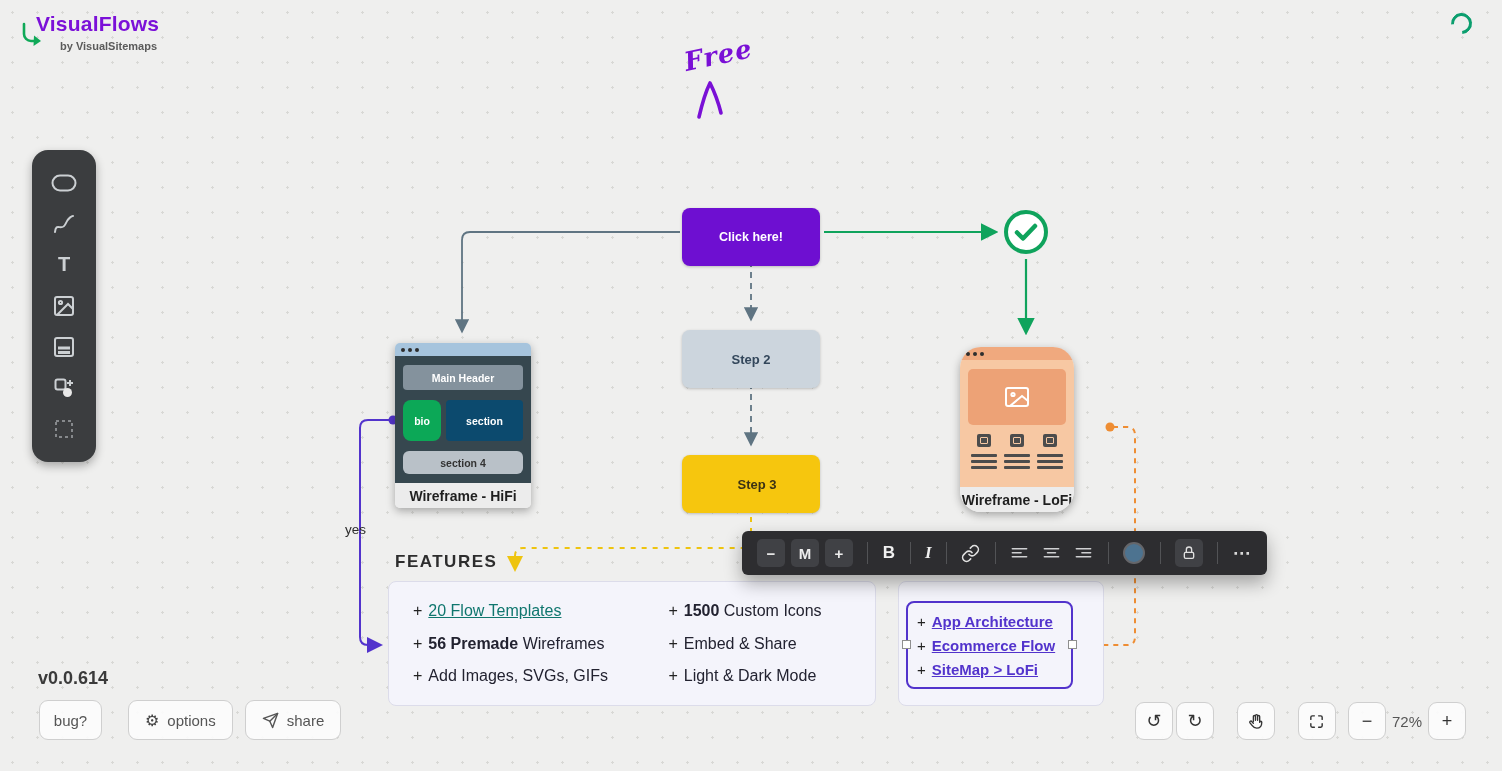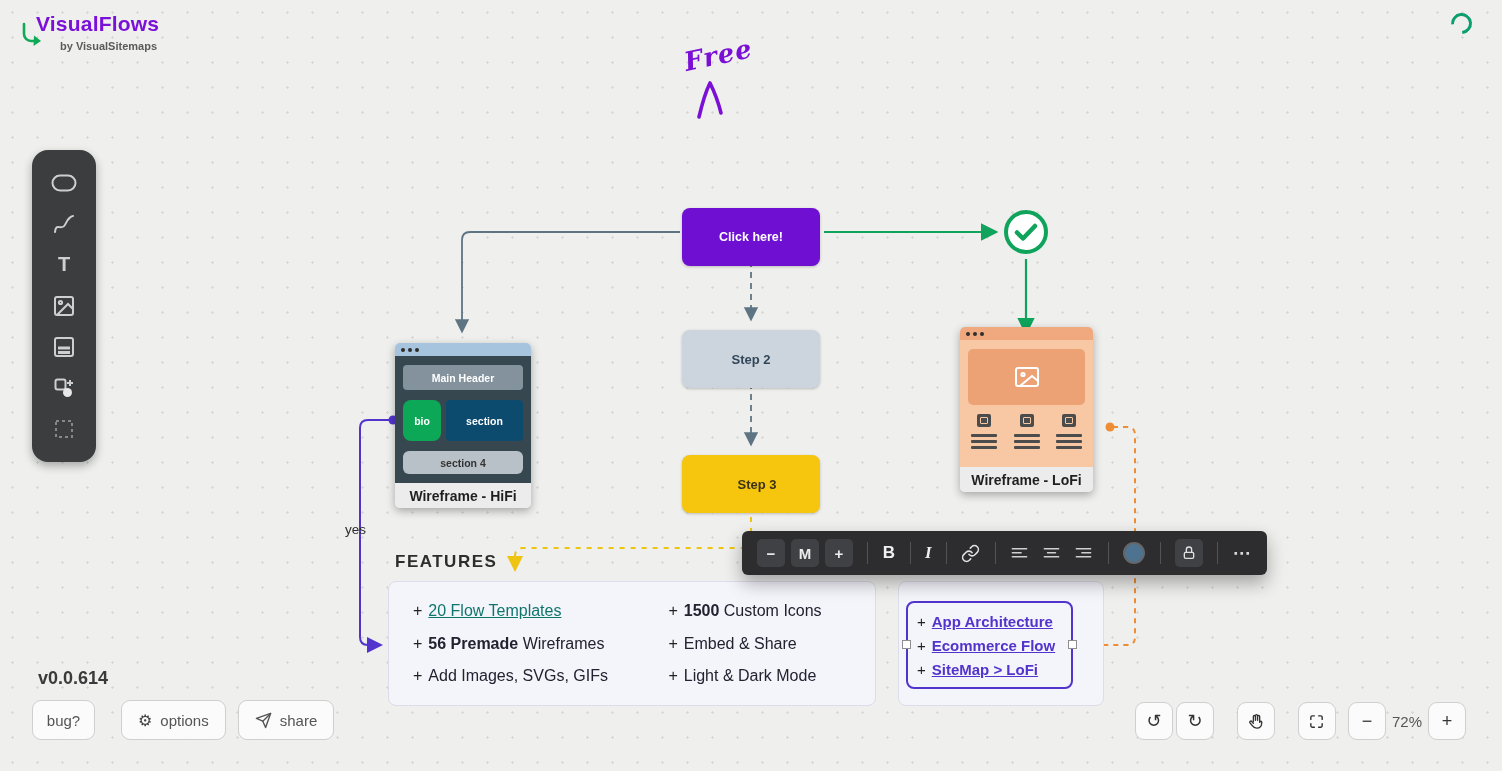--- a/index.html
+++ b/index.html
@@ -38,21 +38,21 @@
   .node { position:absolute; width:138px; height:58px; border-radius:8px; display:flex; align-items:center;
     justify-content:center; font-weight:700; z-index:2; box-shadow:0 1px 3px rgba(0,0,0,.22); }
   .node-click { left:682px; top:208px; background:#6e0fd1; color:#fff; font-size:12.5px; }
   .node-step2 { left:682px; top:330px; background:#ccd5dd; color:#33475b; font-size:13px; }
   .node-step3 { left:682px; top:455px; background:#f6c60e; color:#3c3214; font-size:13px;padding-left:12px; }
   .check-node { position:absolute; left:1002px; top:208px; width:48px; height:48px; z-index:2; }
   .yes-label { position:absolute; left:345px; top:522px; font-size:13.5px; color:#2d2d2d; z-index:2; }
   
   .wf-card { position:absolute; border-radius:5px; overflow:hidden; z-index:2; box-shadow:0 3px 9px rgba(30,30,30,.35); }
   .wf-hifi { left:395px; top:343px; width:136px; }
-  .wf-lofi { left:960px; top:327px; width:133px; }
+  .wf-lofi { left:960px; top:347px; width:114px;border-radius:21px; }
   .wf-chrome { height:13px; display:flex; align-items:center; gap:3px; padding-left:6px; }
   .hifi-chrome { background:#a6c4dd; }
   .lofi-chrome { background:#f0a97e; }
   .chrome-dot { width:4px; height:4px; border-radius:50%; background:#2e2e2e; }
   .wf-body { height:127px; padding:9px 8px; display:flex; flex-direction:column; justify-content:space-between; }
   .hifi-body { background:#36474f; }
   .lofi-body { background:#f7c8a3; justify-content:flex-start; }
   .hifi-header { height:25px; background:#84929d; border-radius:4px; color:#fff; font-weight:700; font-size:10.5px;
     display:flex; align-items:center; justify-content:center; }
   .hifi-row { display:flex; gap:5px; height:41px; }
@@ -105,21 +105,21 @@
   .tpl-link { color:#5233cc; font-weight:700; text-decoration:underline; cursor:pointer; }
   .handle { position:absolute; width:9px; height:9px; background:#fff; border:1.5px solid #8f8f8f; top:50%;
     margin-top:-5px; }
   .handle-left { left:-6px; }
   .handle-right { right:-6px; }
   
   .version { position:absolute; left:38px; top:668px; font-size:18px; font-weight:700; color:#3a3a3a; z-index:6; }
   .footer-left { position:absolute; left:32px; bottom:31px; display:flex; align-items:center; z-index:6; }
   .pill { height:40px; padding:0 16px; background:rgba(252,252,252,.92); border:1px solid #cfcfcf; border-radius:9px;
     color:#555; font-size:15px; display:flex; align-items:center; gap:8px; }
-  .pill-bug { margin-right:26px; width:63px; justify-content:center; }
+  .pill-bug { margin-right:26px; width:63px; justify-content:center;margin-left:7px; }
   .pill-options { margin-right:12px; }
   .gear-glyph { font-size:16px; color:#444; }
   .footer-right { position:absolute; right:36px; bottom:31px; display:flex; align-items:center; z-index:6; }
   .sqbtn { width:38px; height:38px; background:rgba(252,252,252,.92); border:1px solid #cfcfcf; border-radius:9px;
     color:#333; font-size:18px; display:flex; align-items:center; justify-content:center; }
   .sp3 { margin-left:3px; } .sp22 { margin-left:23px; } .sp12 { margin-left:12px; }
   .zoom-label { margin:0 6px; font-size:15px; color:#555; }
 </style>
 </head>
 <body>

